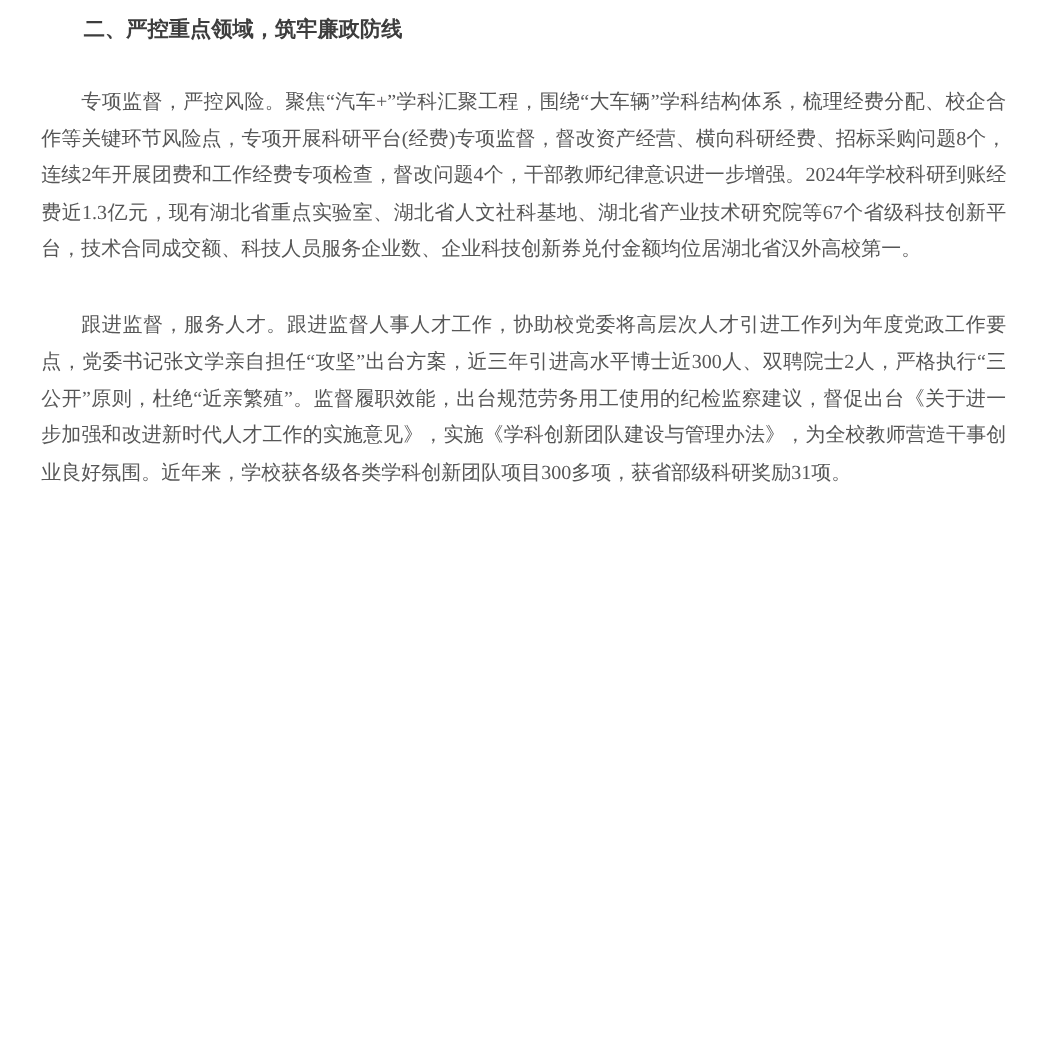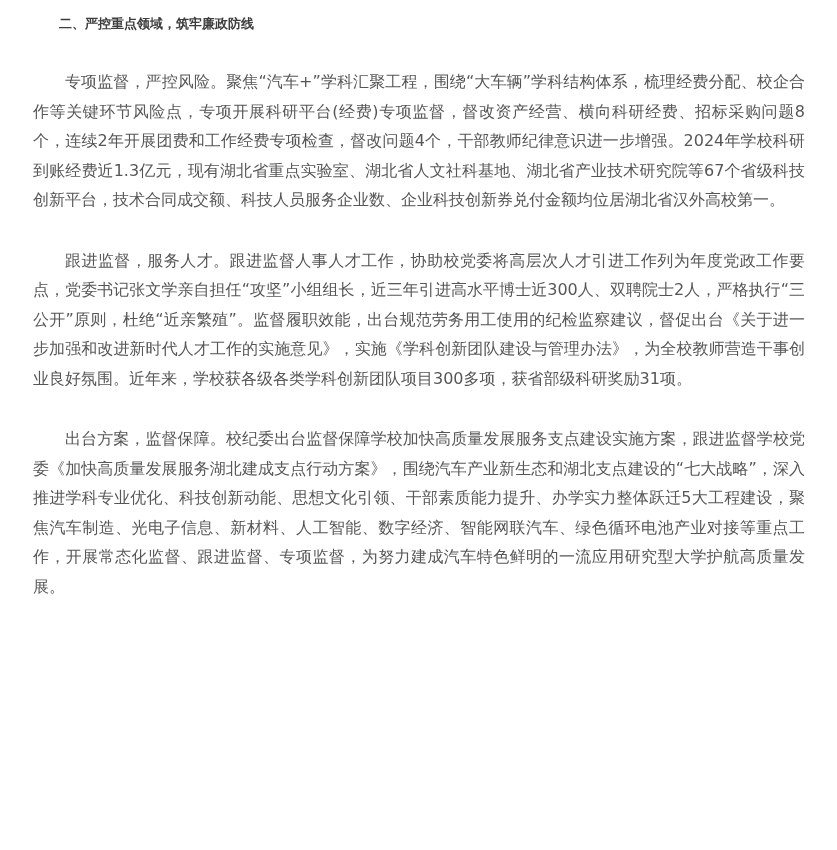--- a/index.html
+++ b/index.html
@@ -12,33 +12,33 @@
     min-height: 850px;
     box-sizing: border-box;
     padding: 0 32px 20px 33px;
     font-family: "DejaVu Sans", "Liberation Sans", sans-serif;
     color: #565656;
     font-size: 16px;
     line-height: 29.5px;
     text-align: justify;
   }
   .section-heading {
-    font-size: 13px;
+    font-size: 17px;
     font-weight: bold;
     color: #3d3d3d;
     text-indent: 2em;
     line-height: 24px;
     margin: 12px 0 31px 0;
   }
   .paragraph {
     text-indent: 2em;
     margin: 0 0 31px 0;
+    font-family: Liberation Serif, serif;
   }
 </style>
 </head>
 <body>
 
 <div class="page">
   <h3 class="section-heading">二、严控重点领域，筑牢廉政防线</h3>
   <p class="paragraph">专项监督，严控风险。聚焦“汽车+”学科汇聚工程，围绕“大车辆”学科结构体系，梳理经费分配、校企合作等关键环节风险点，专项开展科研平台(经费)专项监督，督改资产经营、横向科研经费、招标采购问题8个，连续2年开展团费和工作经费专项检查，督改问题4个，干部教师纪律意识进一步增强。2024年学校科研到账经费近1.3亿元，现有湖北省重点实验室、湖北省人文社科基地、湖北省产业技术研究院等67个省级科技创新平台，技术合同成交额、科技人员服务企业数、企业科技创新券兑付金额均位居湖北省汉外高校第一。</p>
-  <p class="paragraph">跟进监督，服务人才。跟进监督人事人才工作，协助校党委将高层次人才引进工作列为年度党政工作要点，党委书记张文学亲自担任“攻坚”小组组长，近三年引进高水平博士近300人、双聘院士2人，严格执行“三公开”原则，杜绝“近亲繁殖”。监督履职效能，出台规范劳务用工使用的纪检监察建议，督促出台《关于进一步加强和改进新时代人才工作的实施意见》，实施《学科创新团队建设与管理办法》，为全校教师营造干事创业良好氛围。近年来，学校获各级各类学科创新团队项目300多项，获省部级科研奖励31项。</p>
-  <p class="paragraph">出台方案，监督保障。校纪委出台监督保障学校加快高质量发展服务支点建设实施方案，跟进监督学校党委《加快高质量发展服务湖北建成支点行动方案》，围绕汽车产业新生态和湖北支点建设的“七大战略”，深入推进学科专业优化、科技创新动能、思想文化引领、干部素质能力提升、办学实力整体跃迁5大工程建设，聚焦汽车制造、光电子信息、新材料、人工智能、数字经济、智能网联汽车、绿色循环电池产业对接等重点工作，开展常态化监督、跟进监督、专项监督，为努力建成汽车特色鲜明的一流应用研究型大学护航高质量发展。</p>
+  <p class="paragraph">跟进监督，服务人才。跟进监督人事人才工作，协助校党委将高层次人才引进工作列为年度党政工作要点，党委书记张文学亲自担任“攻坚”出台方案，近三年引进高水平博士近300人、双聘院士2人，严格执行“三公开”原则，杜绝“近亲繁殖”。监督履职效能，出台规范劳务用工使用的纪检监察建议，督促出台《关于进一步加强和改进新时代人才工作的实施意见》，实施《学科创新团队建设与管理办法》，为全校教师营造干事创业良好氛围。近年来，学校获各级各类学科创新团队项目300多项，获省部级科研奖励31项。</p>
 </div>
 
 </body></html>

